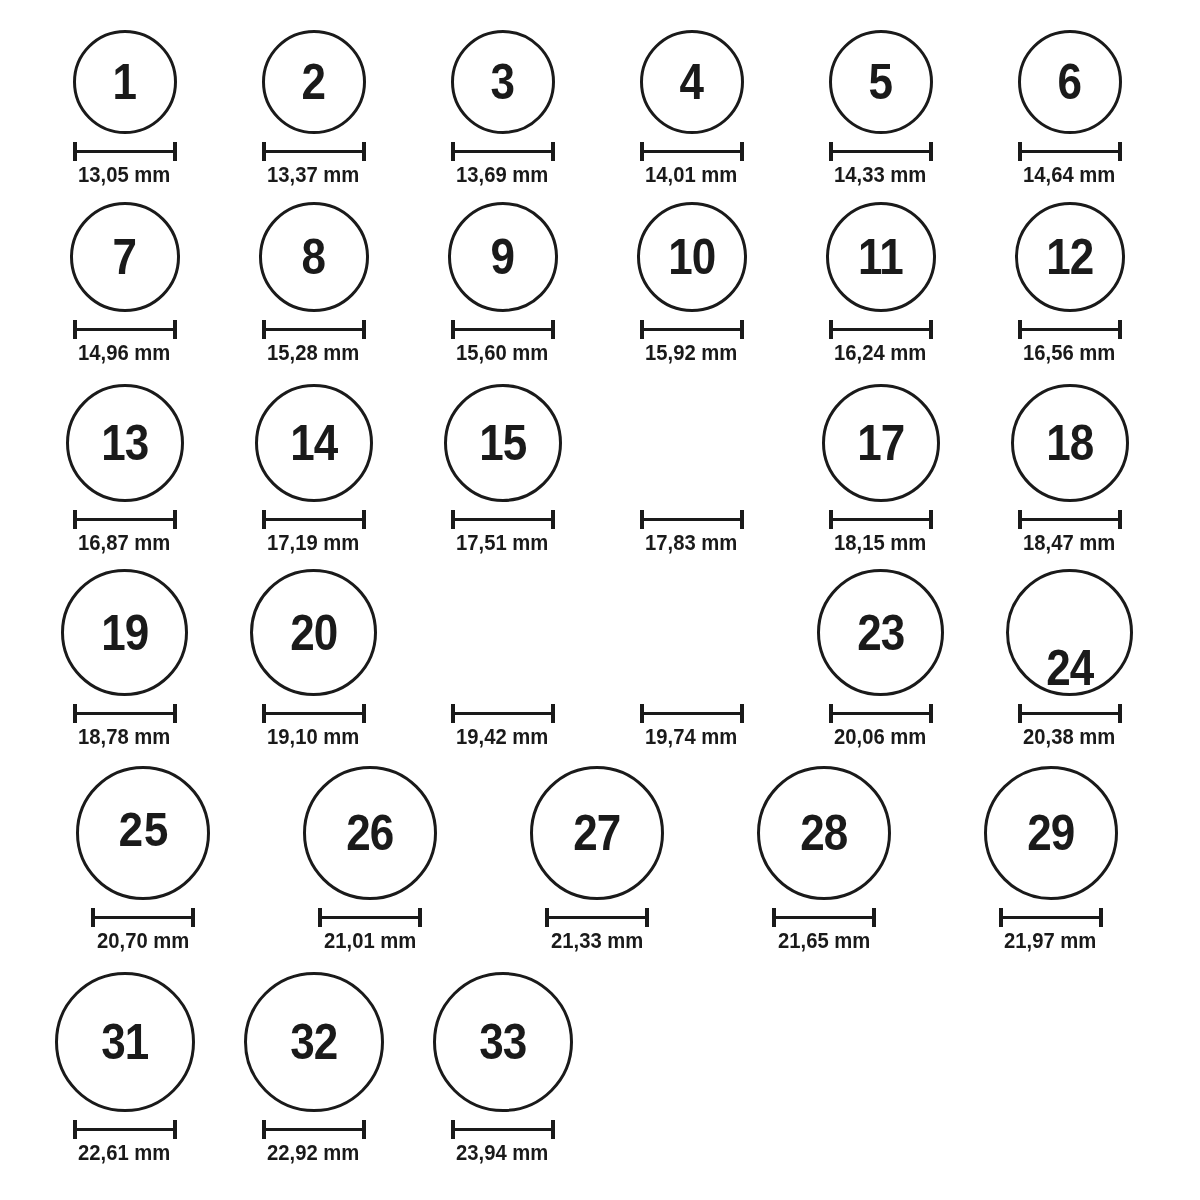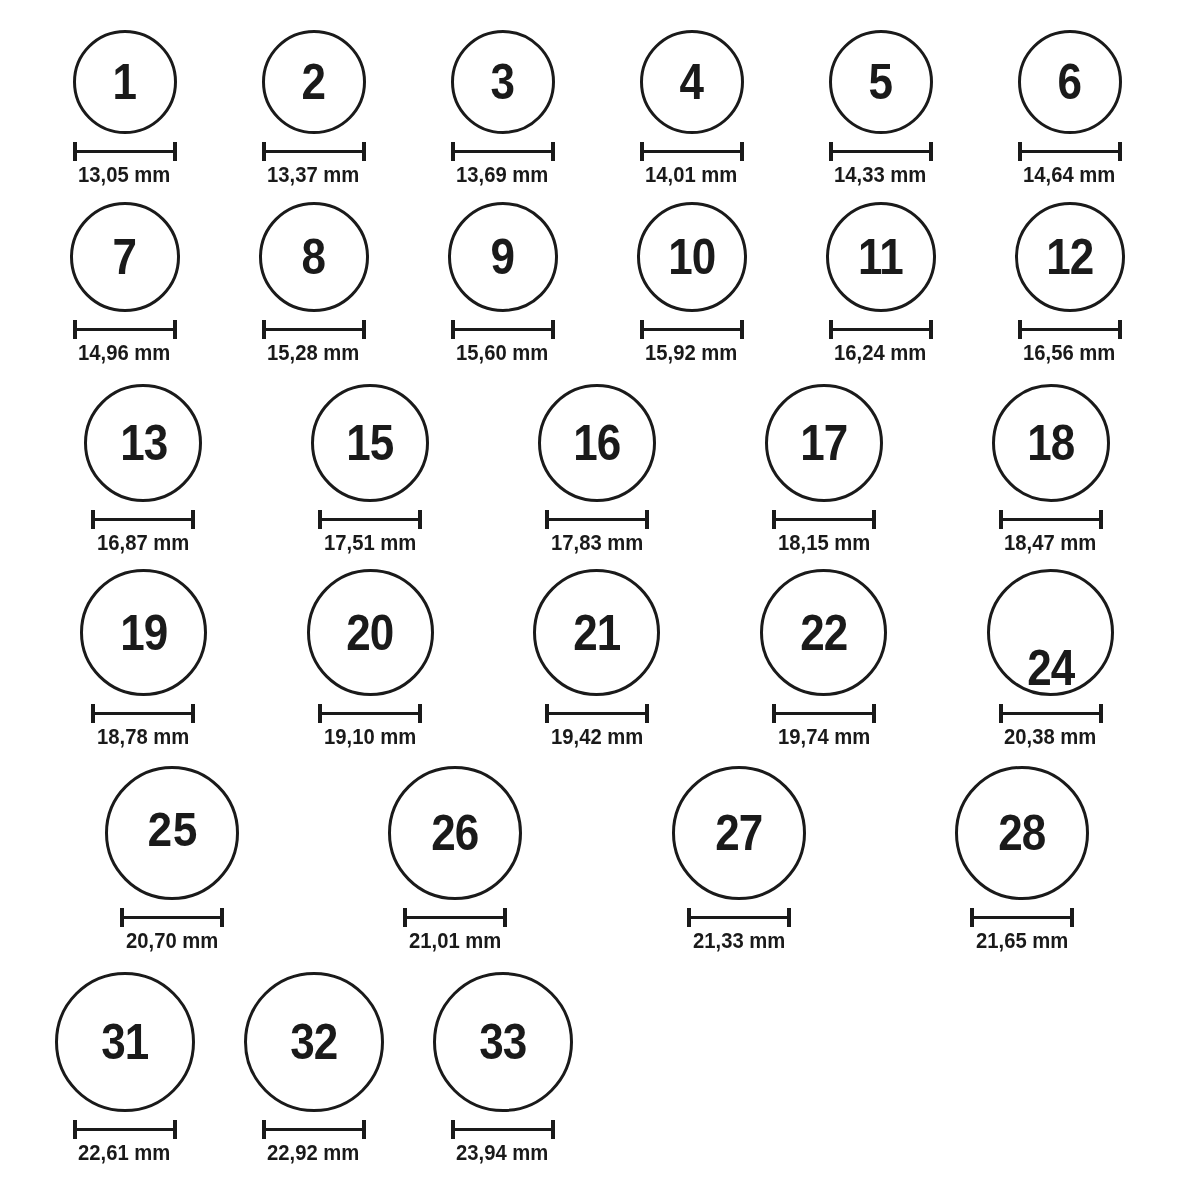--- a/index.html
+++ b/index.html
@@ -219,33 +219,41 @@
     </div>
     <div class="ruler">
       <i class="tick t-left"></i>
       <i class="rline"></i>
       <i class="tick t-right"></i>
     </div>
     <div class="label">16,87 mm</div>
   </div>
       <div class="cell">
     <div class="circle" style="width: 118px; height: 118px;">
+      <span class="num">14</span>
+    </div>
+    <div class="ruler">
+      <i class="tick t-left"></i>
+      <i class="rline"></i>
+      <i class="tick t-right"></i>
+    </div>
+    <div class="label">17,19 mm</div>
+  </div>
+      <div class="cell">
+    <div class="circle" style="width: 118px; height: 118px;">
       <span class="num">15</span>
     </div>
     <div class="ruler">
       <i class="tick t-left"></i>
       <i class="rline"></i>
       <i class="tick t-right"></i>
     </div>
     <div class="label">17,51 mm</div>
   </div>
       <div class="cell">
-    <div class="circle" style="width: 118px; height: 118px;">
-      <span class="num">16</span>
-    </div>
     <div class="ruler">
       <i class="tick t-left"></i>
       <i class="rline"></i>
       <i class="tick t-right"></i>
     </div>
     <div class="label">17,83 mm</div>
   </div>
       <div class="cell">
     <div class="circle" style="width: 118px; height: 118px;">
       <span class="num">17</span>
@@ -286,40 +294,45 @@
       <span class="num">20</span>
     </div>
     <div class="ruler">
       <i class="tick t-left"></i>
       <i class="rline"></i>
       <i class="tick t-right"></i>
     </div>
     <div class="label">19,10 mm</div>
   </div>
       <div class="cell">
+    <div class="ruler">
+      <i class="tick t-left"></i>
+      <i class="rline"></i>
+      <i class="tick t-right"></i>
+    </div>
+    <div class="label">19,42 mm</div>
+  </div>
+      <div class="cell">
+    <div class="ruler">
+      <i class="tick t-left"></i>
+      <i class="rline"></i>
+      <i class="tick t-right"></i>
+    </div>
+    <div class="label">19,74 mm</div>
+  </div>
+      <div class="cell">
     <div class="circle" style="width: 127px; height: 127px;">
-      <span class="num">21</span>
-    </div>
-    <div class="ruler">
-      <i class="tick t-left"></i>
-      <i class="rline"></i>
-      <i class="tick t-right"></i>
-    </div>
-    <div class="label">19,42 mm</div>
-  </div>
-      <div class="cell">
-    <div class="circle" style="width: 127px; height: 127px;">
-      <span class="num">22</span>
-    </div>
-    <div class="ruler">
-      <i class="tick t-left"></i>
-      <i class="rline"></i>
-      <i class="tick t-right"></i>
-    </div>
-    <div class="label">19,74 mm</div>
+      <span class="num">23</span>
+    </div>
+    <div class="ruler">
+      <i class="tick t-left"></i>
+      <i class="rline"></i>
+      <i class="tick t-right"></i>
+    </div>
+    <div class="label">20,06 mm</div>
   </div>
       <div class="cell">
     <div class="circle" style="width: 127px; height: 127px; align-items: flex-end;">
       <span class="num">24</span>
     </div>
     <div class="ruler">
       <i class="tick t-left"></i>
       <i class="rline"></i>
       <i class="tick t-right"></i>
     </div>
@@ -363,20 +376,31 @@
       <div class="cell">
     <div class="circle" style="width: 134px; height: 134px;">
       <span class="num">28</span>
     </div>
     <div class="ruler">
       <i class="tick t-left"></i>
       <i class="rline"></i>
       <i class="tick t-right"></i>
     </div>
     <div class="label">21,65 mm</div>
+  </div>
+      <div class="cell">
+    <div class="circle" style="width: 134px; height: 134px;">
+      <span class="num">29</span>
+    </div>
+    <div class="ruler">
+      <i class="tick t-left"></i>
+      <i class="rline"></i>
+      <i class="tick t-right"></i>
+    </div>
+    <div class="label">21,97 mm</div>
   </div>
     </div>
     <div class="row" style="height: 212px;">
       <div class="cell">
     <div class="circle" style="width: 140px; height: 140px;">
       <span class="num">31</span>
     </div>
     <div class="ruler">
       <i class="tick t-left"></i>
       <i class="rline"></i>

